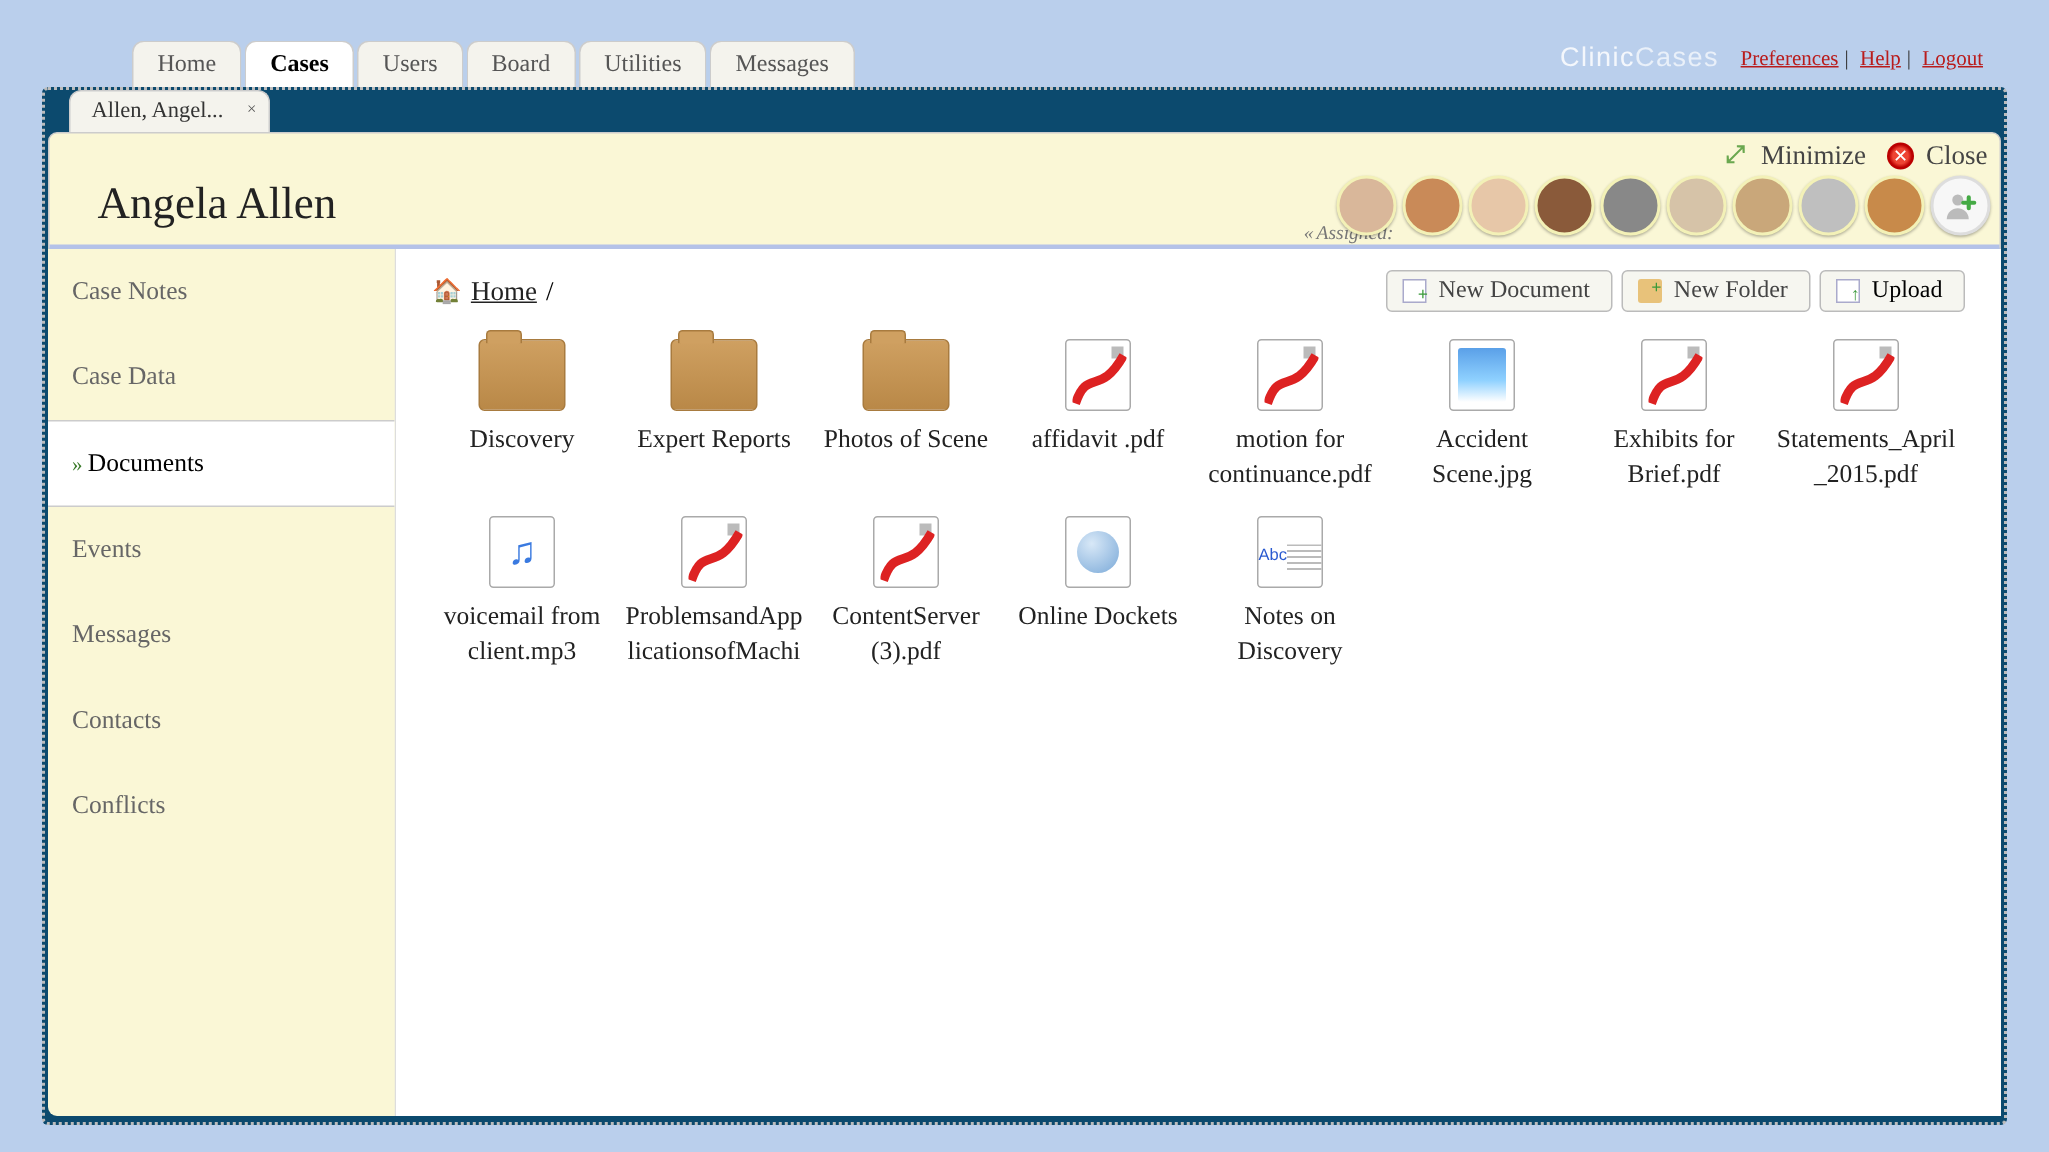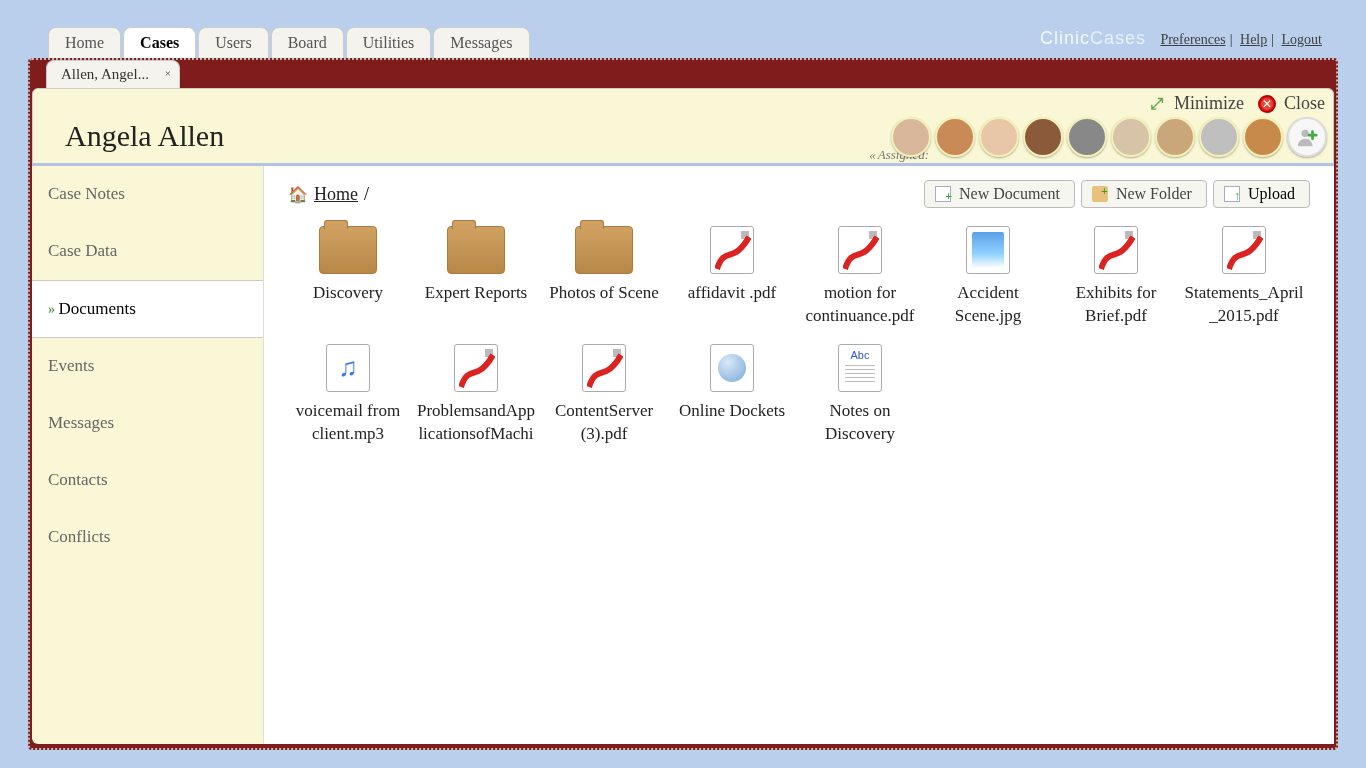--- a/index.html
+++ b/index.html
@@ -1,36 +1,36 @@
 <!DOCTYPE html>
 <html><head>
 <meta charset="utf-8">
 <style>
   * { box-sizing: border-box; margin: 0; padding: 0; }
   html, body { width: 1366px; height: 768px; font-family: Georgia, "Times New Roman", serif; background: #bacfec; overflow: hidden; }
-  .app { width: 1366px; height: 768px; position: relative; background: #bacfec; }
+  .app { width: 1366px; height: 768px; position: relative; background: #bacfec; padding-left: 40px; }
   
   
   .topbar { position: relative; height: 58px; padding: 0 40px; }
   .topnav { position: absolute; bottom: 0; left: 48px; display: flex; gap: 2px; }
   .topnav .tab {
     background: #f4f3ed; border: 1px solid #ccc; border-bottom: none;
     border-radius: 8px 8px 0 0; padding: 6px 16px; font-size: 16px; color: #555; cursor: pointer;
   }
   .topnav .tab.active { background: #fff; color: #000; font-weight: bold; }
   .logo { position: absolute; right: 220px; top: 28px; color: #fff; font-size: 18px; font-family: "Trebuchet MS", sans-serif; letter-spacing: 1px; opacity: .85; }
   .logo .thin { font-weight: normal; opacity: .8; }
   .toplinks { position: absolute; right: 40px; top: 32px; font-size: 14px; color: #333; }
-  .toplinks a { color: #404040; text-decoration: underline; margin: 16px 4px; cursor: pointer; }
+  .toplinks a { color: #b91c1c; text-decoration: underline; margin: 16px 4px; cursor: pointer; }
   .toplinks .sep { text-decoration: none; }
   
   
   .panel {
     position: absolute; left: 28px; right: 28px; top: 58px; bottom: 18px;
-    background: #7f1d1d; border: 2px dotted #bcbcbc; border-radius: 4px;
+    background: #0c4a6e; border: 2px dotted #bcbcbc; border-radius: 4px;
   }
   
   
   .subtabs { position: relative; height: 30px; margin-top: -2px; }
   .subtabs .stab {
     position: absolute; left: 16px; top: 2px;
     background: #f4f3ed; border: 1px solid #ccc; border-bottom: none;
     border-radius: 8px 8px 0 0; padding: 5px 30px 5px 14px; font-size: 15px; color: #333;
     cursor: pointer;
   }
@@ -113,21 +113,21 @@
   .ic.image::after { content:""; position:absolute; inset:5px; background:linear-gradient(#5aa0e8,#8fd1ff 60%,#fff); border-radius:2px; }
   
   
   .ic.audio { background:#fff; border:1px solid #aaa; border-radius:3px; width:44px; color:#3a7ae0; display:flex;align-items:center;justify-content:center;font-size:26px;}
   
   
   .ic.web { background:#fff; border:1px solid #aaa; border-radius:3px; width:44px; display:flex;align-items:center;justify-content:center;}
   .ic.web::after{content:"";width:28px;height:28px;border-radius:50%;background:radial-gradient(circle at 35% 30%,#d8e8f7,#7aa9d8);}
   
   
-  .ic.text { background:#fff; border:1px solid #aaa; border-radius:3px; width:44px; display:flex;flex-direction:column;align-items:center;justify-content:flex-start; padding-top:4px;}
+  .ic.text { background:#fff; border:1px solid #aaa; border-radius:3px; width:44px; display:flex;flex-direction:row;align-items:center;justify-content:flex-start; padding-top:4px;}
   .ic.text .abc{color:#2a5ad0;font-size:11px;font-family:sans-serif;}
   .ic.text .lines{width:30px;height:18px;margin-top:4px;background:repeating-linear-gradient(#bbb,#bbb 1px,transparent 1px,transparent 4px);}
   
 </style>
 </head>
 <body>
 <div class="app">
 
   <div class="topbar">
     <div class="topnav">

